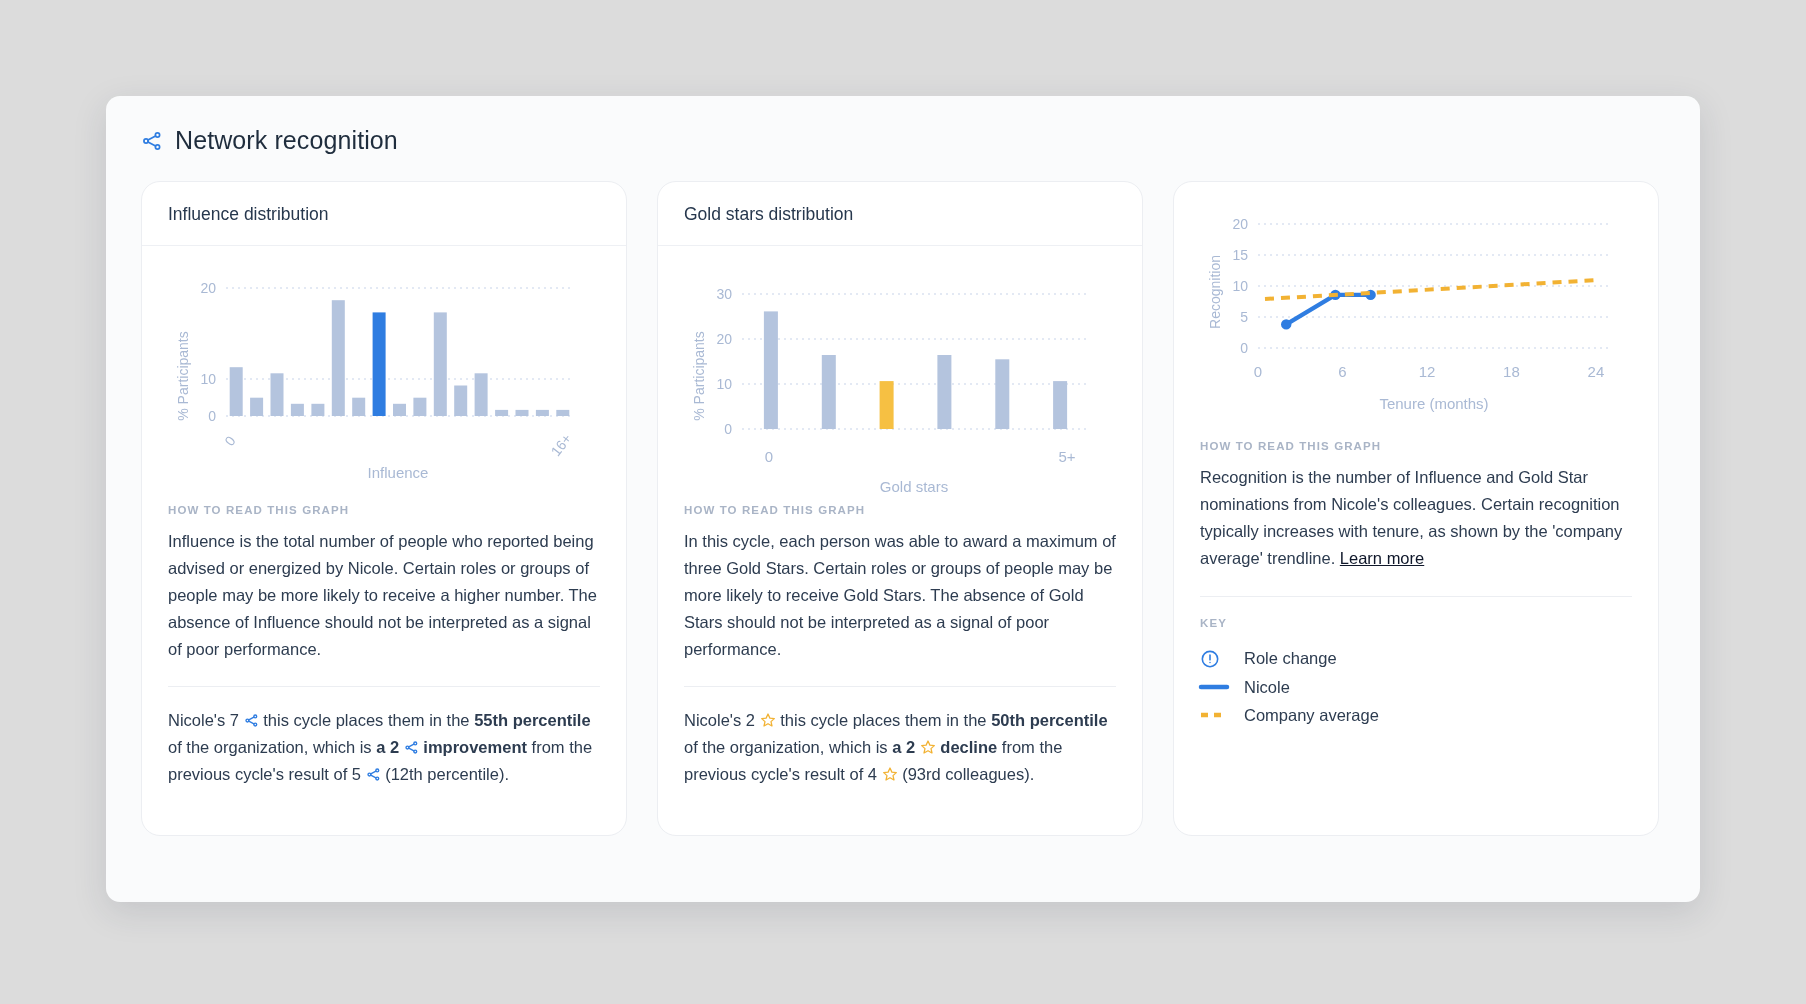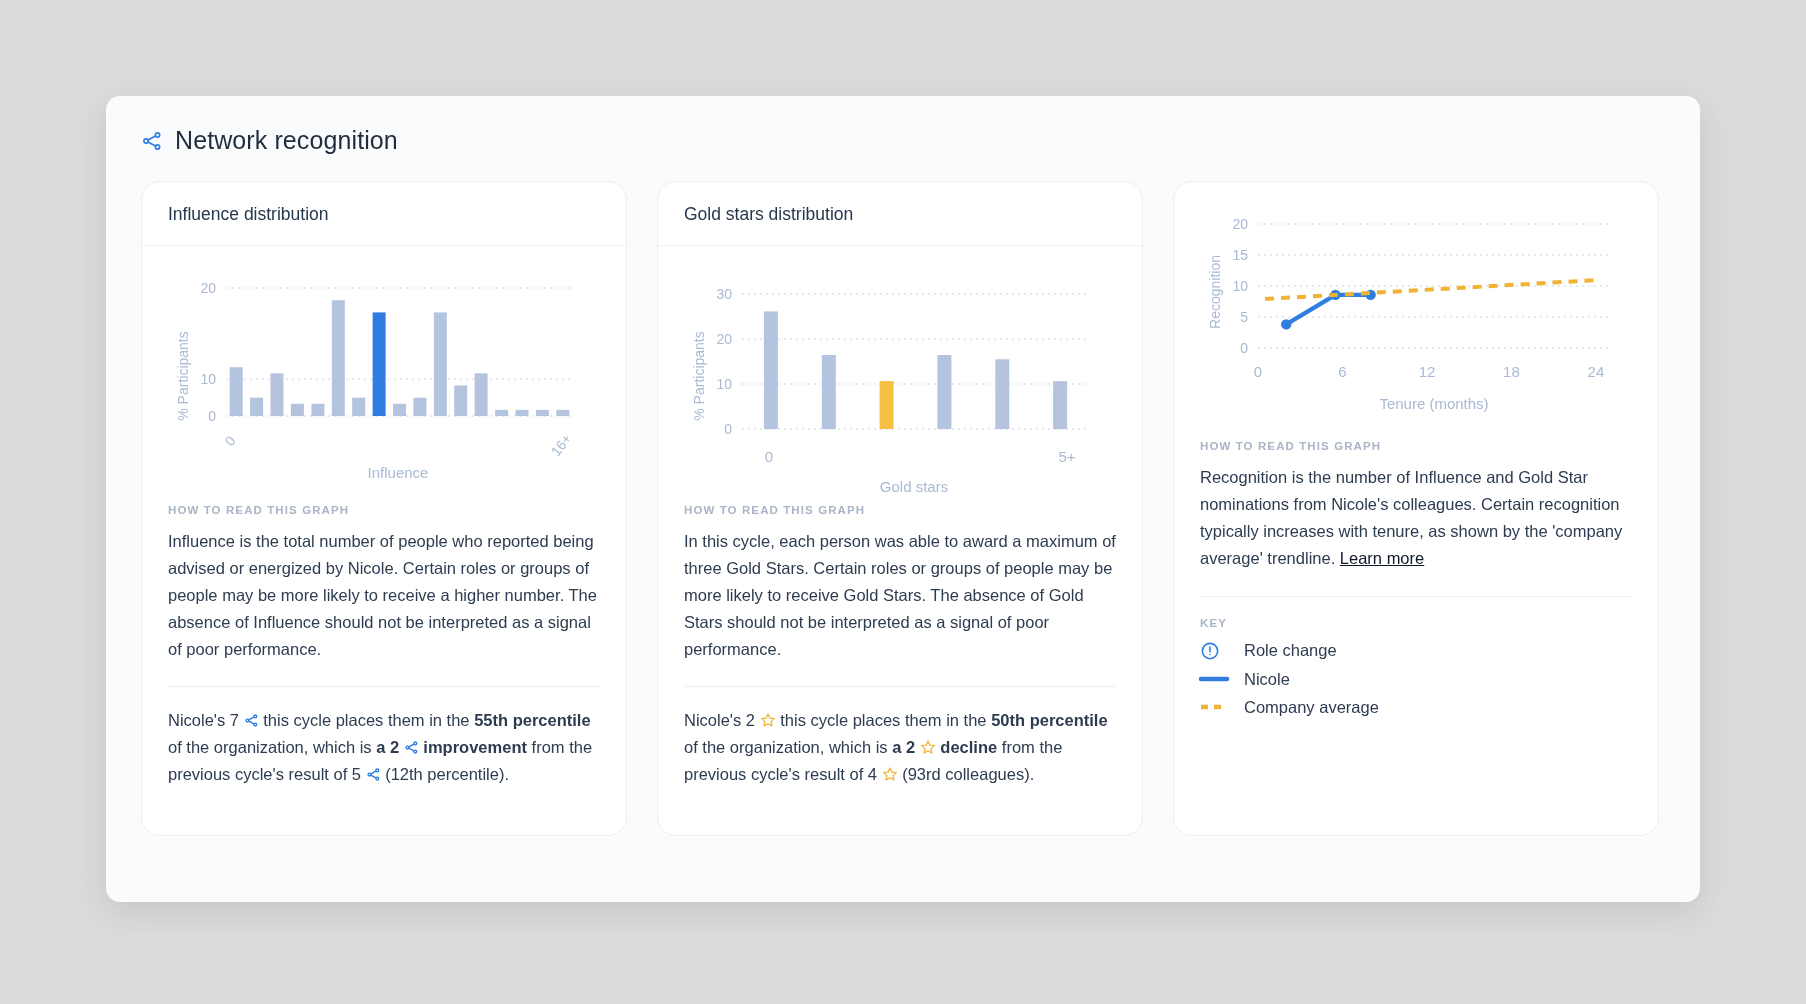--- a/index.html
+++ b/index.html
@@ -57,21 +57,21 @@
   }
   .para {
     font-size: 16.5px; line-height: 1.63; color: #2d3c50;
   }
   .divider { height: 1px; background: #eceef2; margin: 24px 0 20px 0; }
   .b { font-weight: 700; }
   .link { color: #0f172a; }
   .inline-icon { display: inline-block; vertical-align: -2px; }
   .key-label {
     font-size: 11.5px; letter-spacing: 1.1px; color: #a9b4c6;
-    font-weight: 600; margin-bottom: 12px;
+    font-weight: 600; margin-bottom: 20px;
   }
   .key-row { display: flex; align-items: center; gap: 14px; margin-bottom: 9px; }
   .key-text { font-size: 16.5px; color: #2d3c50; }
   .key-swatch { width: 30px; display:flex; align-items:center; justify-content:flex-start; }
 </style>
 </head>
 <body>
 
 <div class="page">
   <div class="panel">

